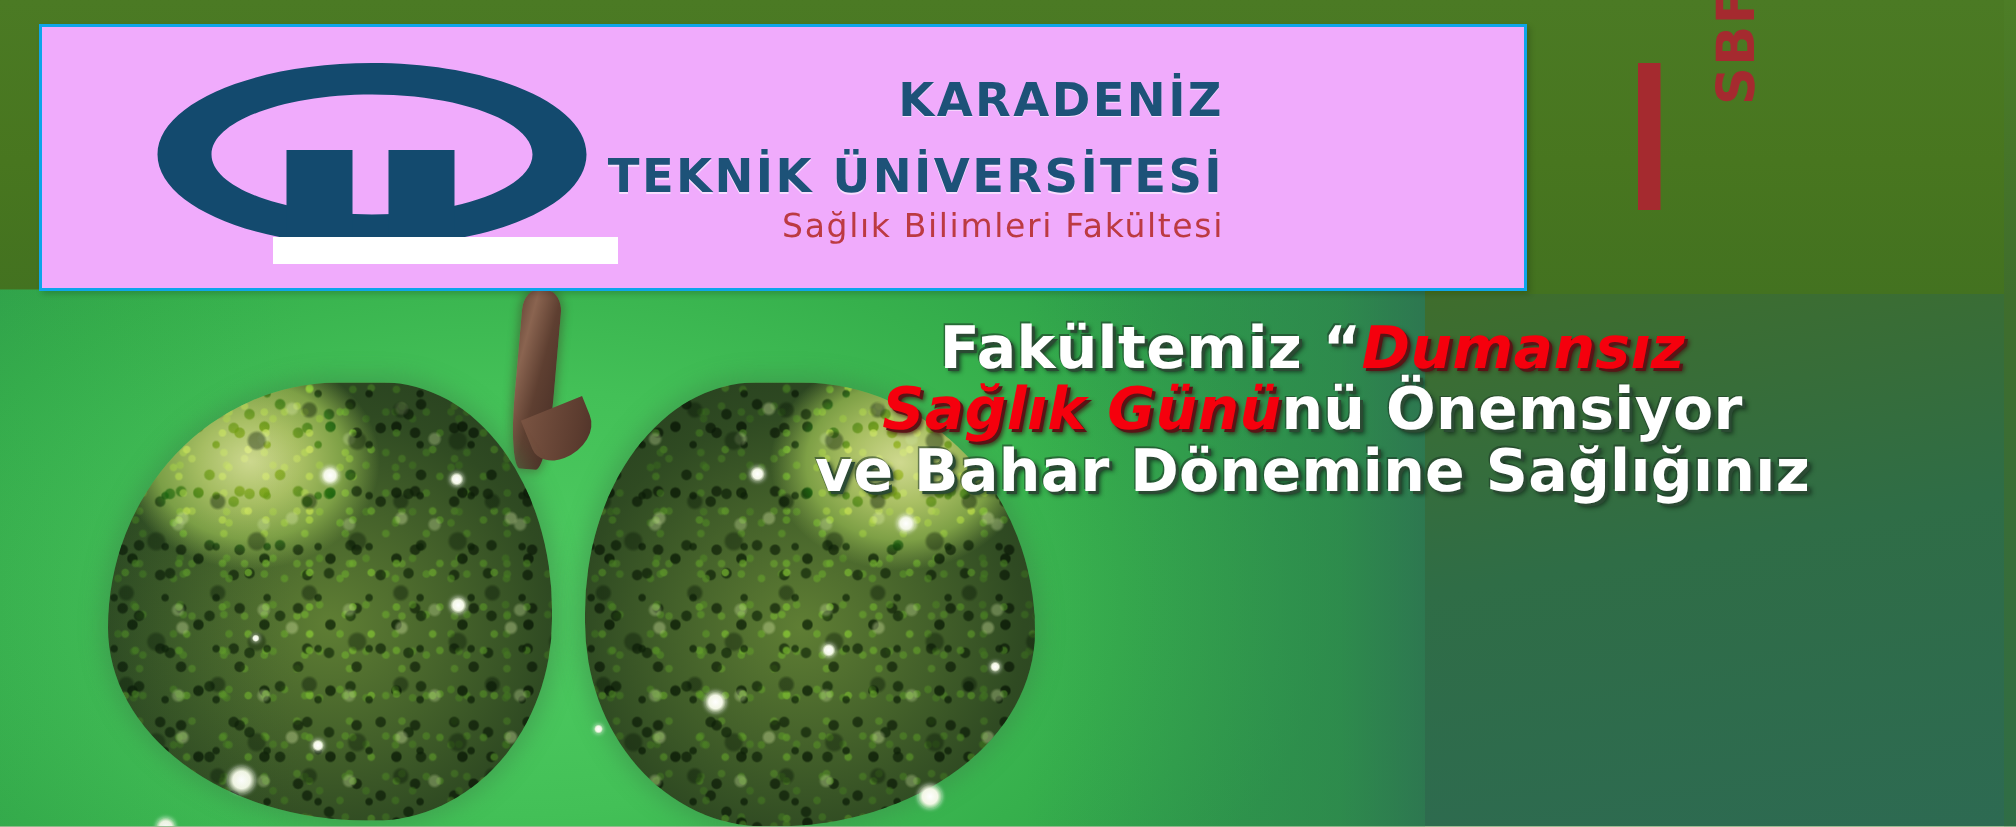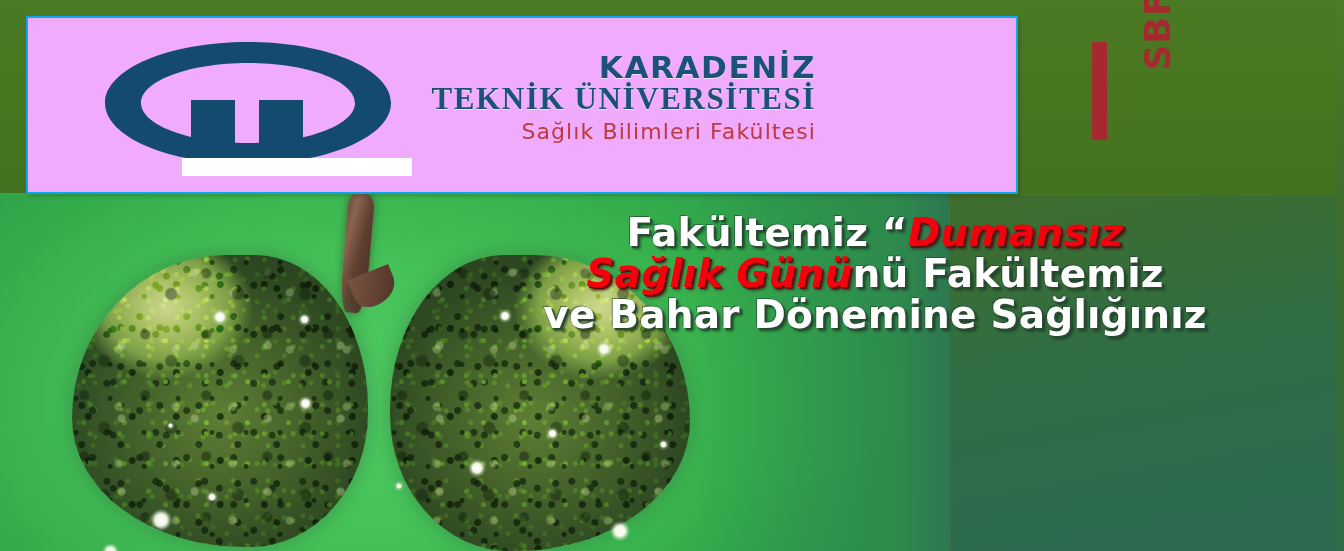--- a/index.html
+++ b/index.html
@@ -162,21 +162,21 @@
     line-height:1;
   }
   .brand-1, .brand-2{
     color:#1d5278;
     font-weight:900;
     font-size:31px;
     letter-spacing:1.6px;
     font-family:"DejaVu Sans", sans-serif;
     text-shadow: 0 1px 0 rgba(255,255,255,.6);
   }
-  .brand-2{ margin-top:0;font-family:Liberation Serif, serif; }
+  .brand-2{ margin-top:20px; }
   .brand-3{
     color:#bc3a42;
     font-weight:400;
     font-size:22px;
     letter-spacing:1.1px;
     margin-top:7px;
     font-family:"DejaVu Sans", sans-serif;
   }
   .red-bar{
     position:absolute;
@@ -275,17 +275,17 @@
       <div class="brand-2">TEKNİK ÜNİVERSİTESİ</div>
       <div class="brand-3">Sağlık Bilimleri Fakültesi</div>
     </div>
 
     <div class="red-bar"></div>
     <div class="sbf">SBF</div>
   </div>
 
   <div class="headline" id="headline">
       <span class="ln"><span class="w">Fakültemiz “</span><span class="r">Dumansız</span></span>
-      <span class="ln"><span class="r">Sağlık Günü</span><span class="w">nü Fakültemiz</span></span>
+      <span class="ln"><span class="r">Sağlık Günü</span><span class="w">nü Önemsiyor</span></span>
       <span class="ln"><span class="w">ve Bahar Dönemine Sağlığınız</span></span>
     </div>
 
 </div>
 
 </body></html>

